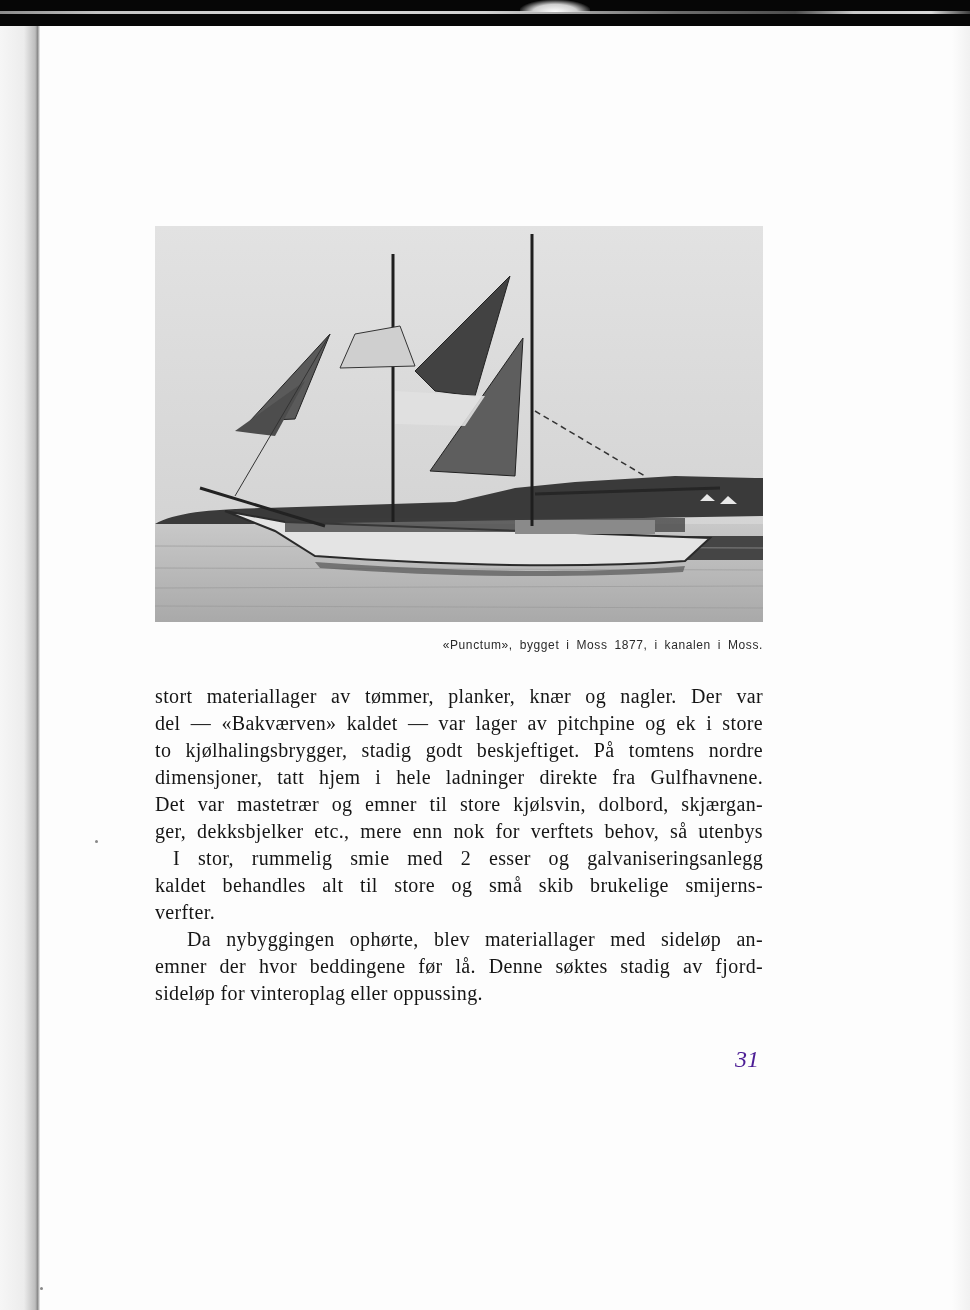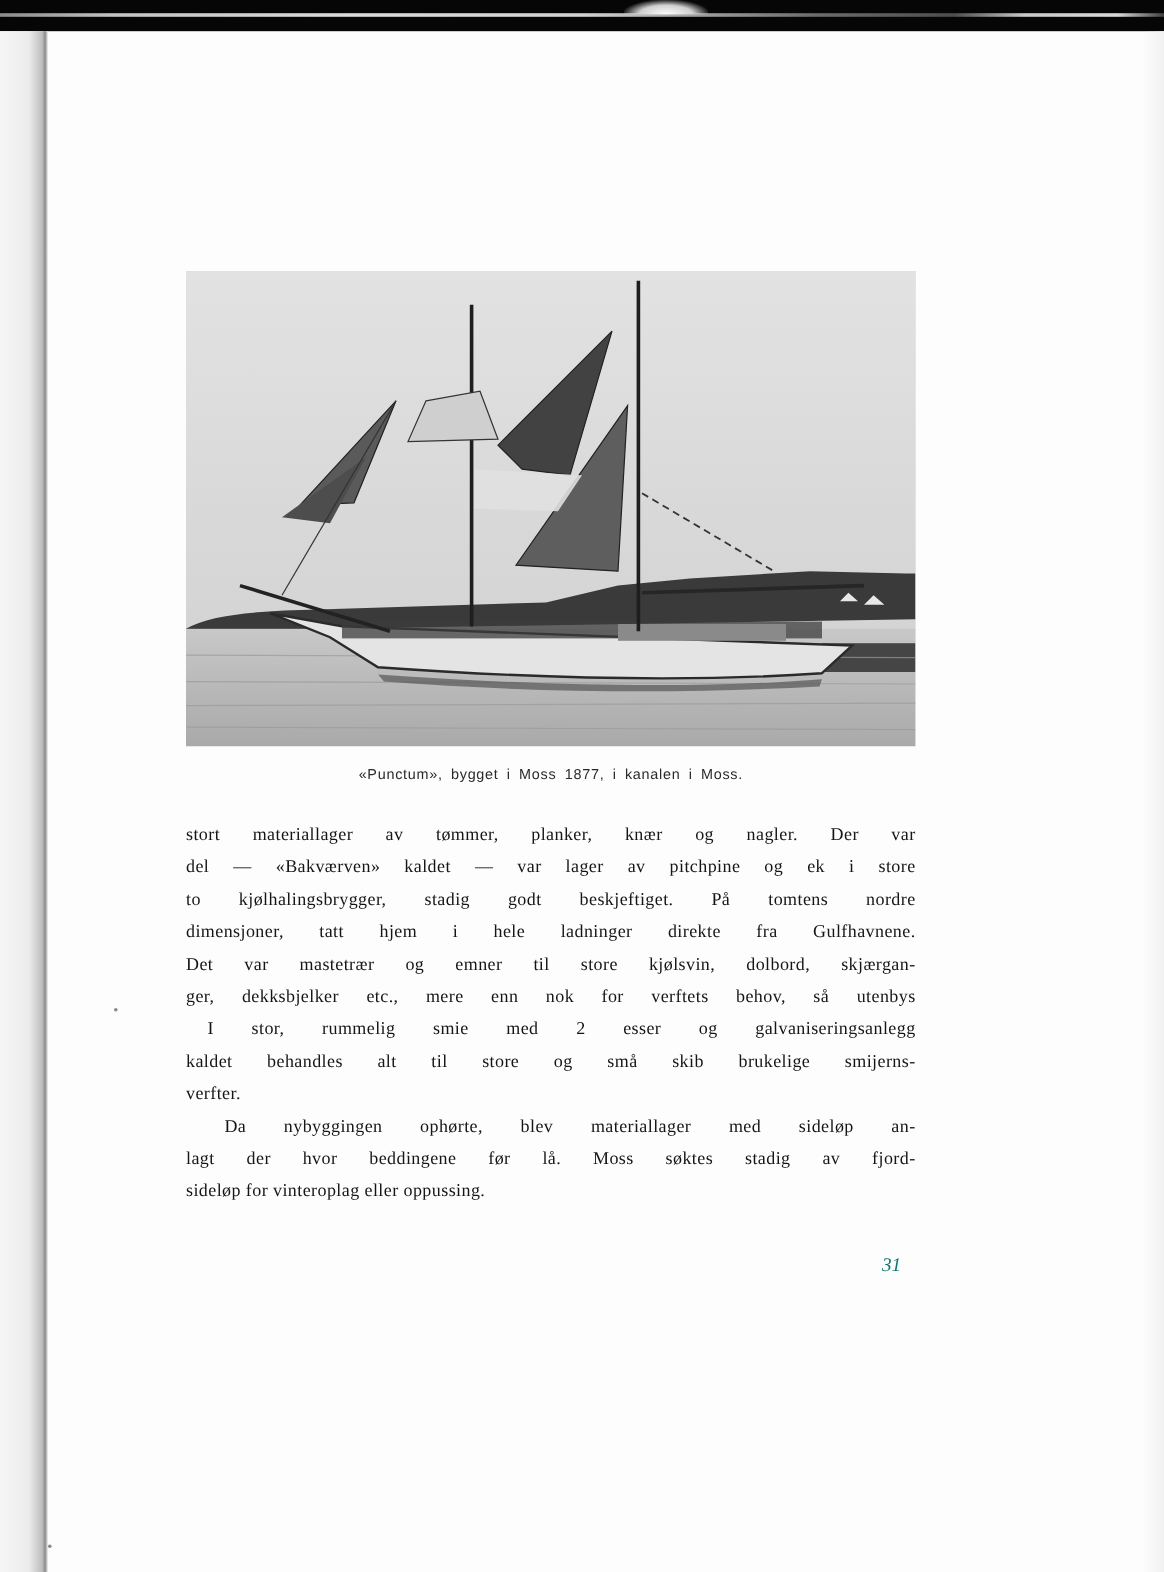--- a/index.html
+++ b/index.html
@@ -30,37 +30,37 @@
       position: absolute; right: 0; top: 26px; width: 18px; height: 1284px;
       background: linear-gradient(90deg, rgba(255,255,255,0) 0%, #f1f1f1 100%);
     }
     .photo {
       position: absolute; left: 155px; top: 226px; width: 608px; height: 396px;
       background: #d9d9d9; overflow: hidden;
     }
     .photo svg { display: block; }
     .caption {
       position: absolute; left: 155px; top: 638px; width: 608px;
-      text-align: center; font-family: "Liberation Sans", "DejaVu Sans", sans-serif;
+      text-align: right; font-family: "Liberation Sans", "DejaVu Sans", sans-serif;
       font-size: 12px; letter-spacing: 0.6px; word-spacing: 3px; color: #2a2a2a;
     }
     .text-block {
       position: absolute; left: 155px; top: 683px; width: 608px;
-      font-size: 15px; line-height: 27px; letter-spacing: 0.35px;
+      font-size: 20px; line-height: 27px; letter-spacing: 0.35px;
     }
     .line {
       display: block; text-align: justify; text-align-last: justify;
       white-space: nowrap; height: 27px;
     }
     .line.last { text-align-last: left; }
     .line.indent1 { padding-left: 18px; }
     .line.indent2 { padding-left: 32px; }
     .page-number {
       position: absolute; left: 735px; top: 1046px; font-style: italic;
-      font-size: 16px; color: #0f766e;
+      font-size: 24px; color: #4c1d95;
     }
     .speck { position: absolute; width: 3px; height: 3px; background: #888; border-radius: 50%; }
   </style>
 </head>
 <body>
 
 <div class="scan-top">
   <div class="streak"></div>
   <div class="glare"></div>
 </div>
@@ -120,20 +120,20 @@
   <span class="line">stort materiallager av tømmer, planker, knær og nagler. Der var</span>
   <span class="line">del — «Bakværven» kaldet — var lager av pitchpine og ek i store</span>
   <span class="line">to kjølhalingsbrygger, stadig godt beskjeftiget. På tomtens nordre</span>
   <span class="line">dimensjoner, tatt hjem i hele ladninger direkte fra Gulfhavnene.</span>
   <span class="line">Det var mastetrær og emner til store kjølsvin, dolbord, skjærgan-</span>
   <span class="line">ger, dekksbjelker etc., mere enn nok for verftets behov, så utenbys</span>
   <span class="line indent1">I stor, rummelig smie med 2 esser og galvaniseringsanlegg</span>
   <span class="line">kaldet behandles alt til store og små skib brukelige smijerns-</span>
   <span class="line last">verfter.</span>
   <span class="line indent2">Da nybyggingen ophørte, blev materiallager med sideløp an-</span>
-  <span class="line">lagt der hvor beddingene før lå. Moss søktes stadig av fjord-</span>
+  <span class="line">emner der hvor beddingene før lå. Denne søktes stadig av fjord-</span>
   <span class="line last">sideløp for vinteroplag eller oppussing.</span>
 </div>
 
 <div class="page-number">31</div>
 
 <div class="speck" style="left:95px; top:840px;"></div>
 <div class="speck" style="left:40px; top:1287px;"></div>
 
 </body></html>

